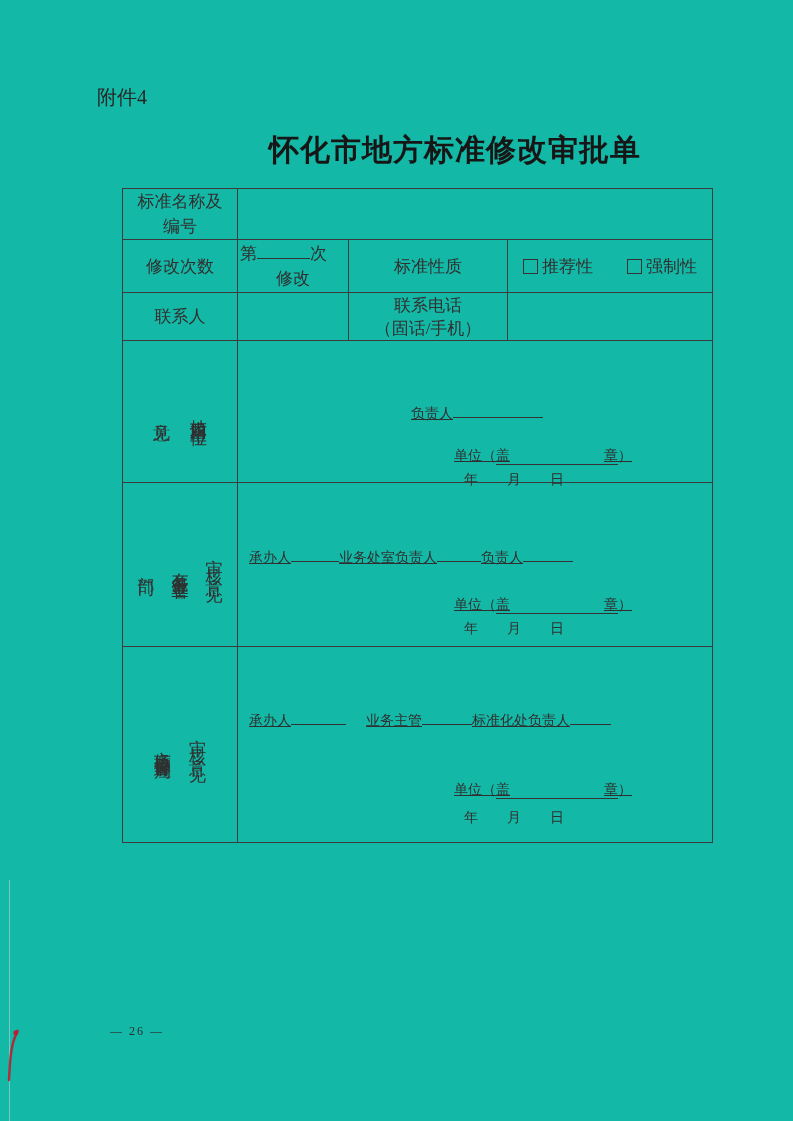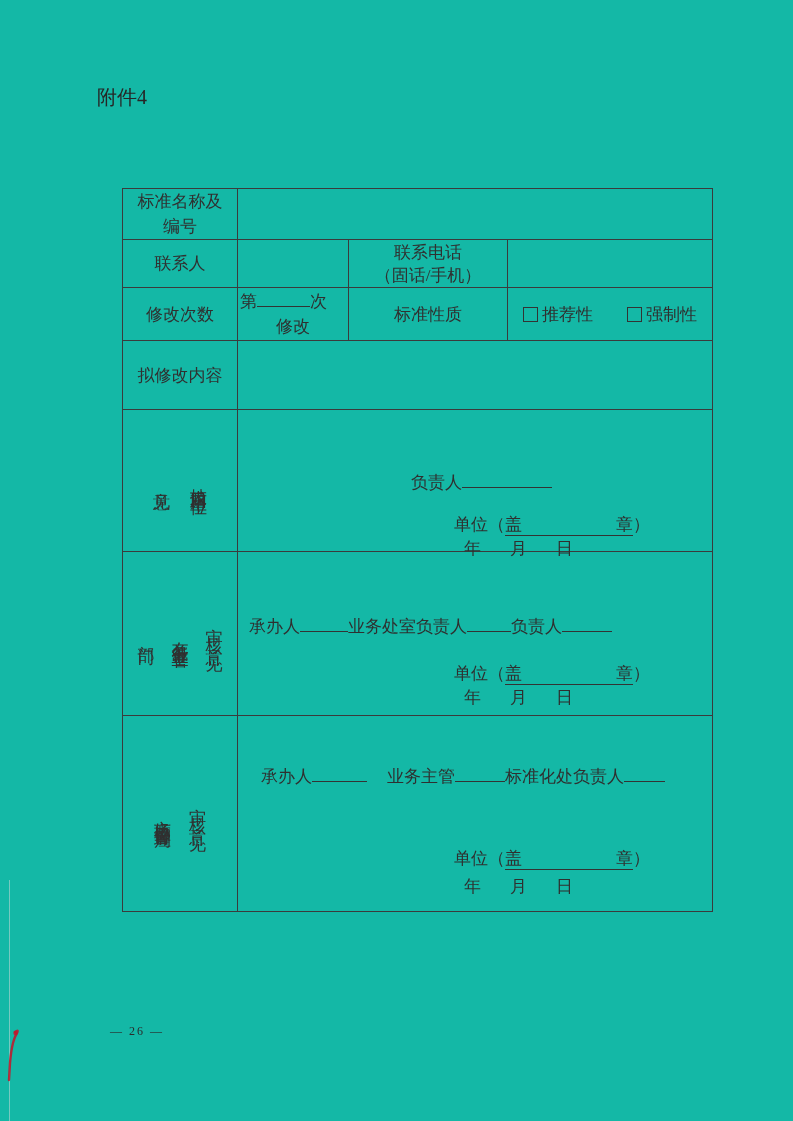--- a/index.html
+++ b/index.html
@@ -53,28 +53,28 @@
   td.vhead{vertical-align:middle;}
   .vwrap{display:flex;flex-direction:row;justify-content:center;align-items:center;gap:12px;}
   .vcol{
     writing-mode:vertical-rl;text-orientation:upright;
     font-size:17px;letter-spacing:2px;color:#303030;white-space:nowrap;
   }
   .vcol.spaced{letter-spacing:0.55em;}
 
   
   td.sec{position:relative;vertical-align:top;}
-  .abs{position:absolute;white-space:nowrap;font-size:17px;}
+  .abs{position:absolute;white-space:nowrap;font-size:14px;text-decoration:underline;}
   .tech-l1{left:173px;top:60px;}
   .tech-l2{left:216px;top:102px;}
   .tech-l3{left:226px;top:126px;}
   .ind-l1{left:11px;top:62px;}
   .ind-l2{left:216px;top:109px;}
   .ind-l3{left:226px;top:133px;}
-  .mkt-l1{left:11px;top:48px;margin-left:12px;}
+  .mkt-l1{left:11px;top:61px;}
   .mkt-l2{left:216px;top:130px;}
   .mkt-l3{left:226px;top:158px;}
   .sig-gap{display:inline-block;width:20px;}
   .seal-u{border-bottom:1.6px solid #333;padding-bottom:1px;}
   .seal-gap{display:inline-block;width:94px;}
   .date-line span{display:inline-block;}
   .date-line .dgap{width:29px;}
 
   
   .stray-dot{position:absolute;left:6px;bottom:16px;width:3px;height:3px;border-radius:50%;background:#5a5a5a;}
@@ -85,46 +85,37 @@
 </style>
 </head>
 <body>
 
 <div id="page">
 
   <div id="scan-edge"></div>
 
   <div id="attachment">附件4</div>
 
+  <div id="doc-title">怀化市地方标准修改审批单</div>
 
   <table class="form">
     <colgroup>
       <col style="width:115px">
         <col style="width:111px">
         <col style="width:159px">
         <col style="width:205px">
     </colgroup>
 
     <tbody>
         <tr style="height:38px">
       <td class="lbl two-line">
         <div>标准名称及</div>
         <div>编号</div>
       </td>
       <td class="val" colspan="3"></td>
-    </tr>
-
-    <tr style="height:48px">
-      <td class="lbl">联系人</td>
-      <td class="val"></td>
-      <td class="lbl" style="line-height:23px">
-        <div>联系电话</div>
-        <div>（固话/手机）</div>
-      </td>
-      <td class="val"></td>
     </tr>
 
     <tr style="height:53px">
       <td class="lbl">修改次数</td>
       <td class="ord" style="line-height:25px">
         <div class="ord-l1">
           <span>第</span><span class="bl w53"></span><span>次</span>
         </div>
         <div class="ord-l2">修改</div>
       </td>
@@ -136,25 +127,31 @@
             <span>推荐性</span>
           </span>
           <span class="opt">
             <span class="cbox"></span>
             <span>强制性</span>
           </span>
         </div>
       </td>
     </tr>
 
-
-    <tr style="height:69px">
-      <td class="lbl">拟修改内容</td>
-      <td class="val" colspan="3"></td>
-    </tr>
+    <tr style="height:48px">
+      <td class="lbl">联系人</td>
+      <td class="val"></td>
+      <td class="lbl" style="line-height:23px">
+        <div>联系电话</div>
+        <div>（固话/手机）</div>
+      </td>
+      <td class="val"></td>
+    </tr>
+
+
 
     <tr style="height:142px">
       <td class="vhead">
         <div class="vwrap">
           <span class="vcol">意见</span>
           <span class="vcol">技术归口单位</span>
         </div>
       </td>
       <td class="sec" colspan="3">
         <div class="abs tech-l1">

